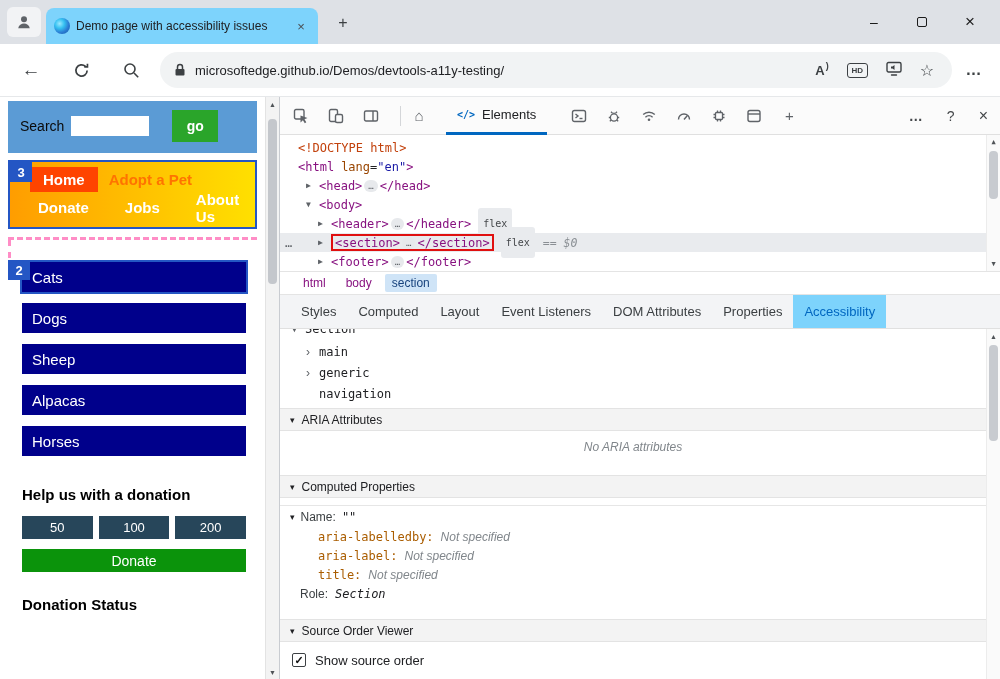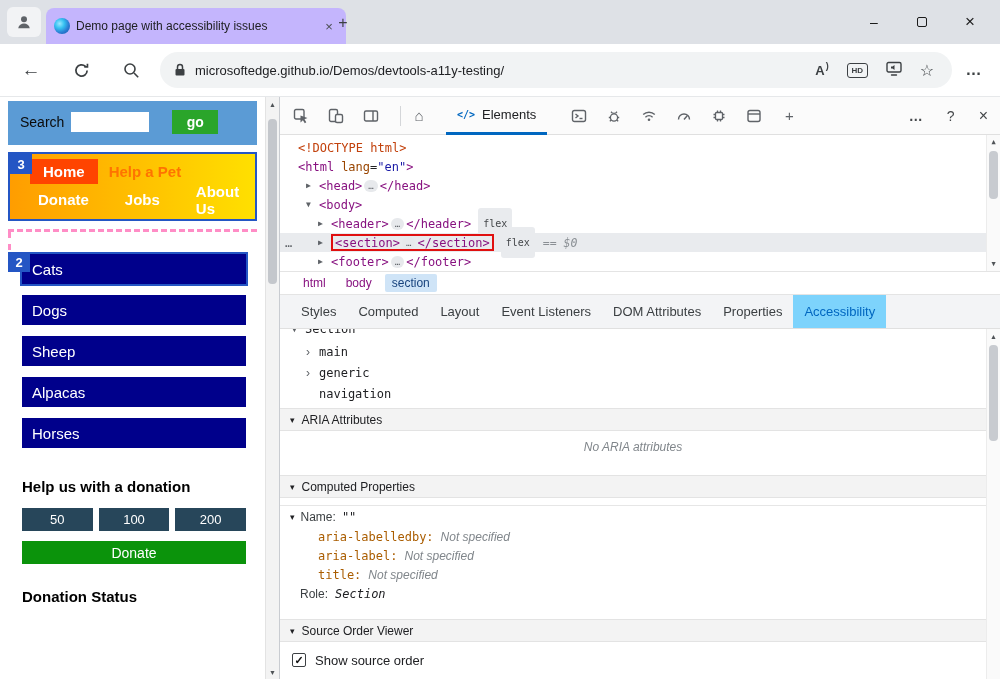--- a/index.html
+++ b/index.html
@@ -4,21 +4,21 @@
 <style>
   * { box-sizing: border-box; margin: 0; padding: 0; }
   html,body { width:1000px; height:679px; overflow:hidden; }
   body { font-family:"Liberation Sans", sans-serif; color:#202124; background:#dee1e6; }
 
   .browser { position:relative; width:1000px; height:679px; }
 
   
   .tabstrip { position:absolute; top:0; left:0; right:0; height:44px; background:#dee1e6; }
   .profile-btn { position:absolute; left:7px; top:7px; width:34px; height:30px; border-radius:6px; background:#f2f3f5; display:flex; align-items:center; justify-content:center; }
-  .tab { position:absolute; left:46px; top:8px; width:300px; height:36px; background:#c4b5fd; border-radius:8px 8px 0 0; display:flex; align-items:center; padding:0 8px; }
+  .tab { position:absolute; left:46px; top:8px; width:272px; height:36px; background:#7dd3fc; border-radius:8px 8px 0 0; display:flex; align-items:center; padding:0 8px; }
   .favicon { width:16px; height:16px; border-radius:50%; flex:0 0 16px;
     background: radial-gradient(circle at 35% 35%, #9be8ff 0%, #35c1f1 32%, #2b7cd3 62%, #0c59a4 100%); }
   .tab-title { flex:1; font-size:12px; color:#202124; white-space:nowrap; overflow:hidden; text-overflow:ellipsis; margin:0 6px; }
   .tab-close { width:18px; text-align:center; font-size:13px; color:#4a4d51; }
   .newtab { position:absolute; left:332px; top:12px; width:22px; height:22px; display:flex; align-items:center; justify-content:center; font-size:16px; color:#3c4043; }
   .wincontrols { position:absolute; right:6px; top:0; height:44px; display:flex; align-items:center; }
   .winbtn { width:48px; height:44px; display:flex; align-items:center; justify-content:center; font-size:14px; color:#1b1b1b; }
   .maxbox { width:10px; height:10px; border:1.4px solid #1b1b1b; border-radius:2px; display:inline-block; }
 
   
@@ -43,21 +43,21 @@
   .sb-arr.bot { position:absolute; bottom:0; left:0; right:0; }
   .sb-thumb { position:absolute; left:2px; width:9px; background:#c4c7cc; border-radius:4px; }
   .devtools { flex:1; position:relative; background:#fff; border-left:1px solid #c9ccd1; }
 
   
   .site-header { margin:4px 8px 0; background:#5b9bd5; padding:9px 12px 11px; }
   .site-title { font-size:24px; font-weight:500; color:#40505b; margin-bottom:7px; }
   .search-row { display:flex; align-items:center; gap:7px; }
   .search-label { font-size:14px; color:#0a0a0a; }
   .search-input { width:78px; height:20px; border:none; background:#fff; }
-  .go-btn { width:46px; height:24px; background:#2aa52a; color:#fff; font-size:14px; font-weight:bold; display:flex; align-items:center; justify-content:center; margin-left:16px; }
+  .go-btn { width:46px; height:32px; background:#2aa52a; color:#fff; font-size:14px; font-weight:bold; display:flex; align-items:center; justify-content:center; margin-left:16px; }
   .main-nav { margin:7px 8px 0; position:relative; border:2px solid #2456c4; background:linear-gradient(90deg,#ff9d00,#ffe000); padding:2px 0 6px 20px; }
   .step-badge { position:absolute; width:22px; height:20px; background:#2456c4; color:#fff; font-size:13px; font-weight:bold; display:flex; align-items:center; justify-content:center; z-index:3; }
   .badge-nav { left:0; top:0; }
   .nav-row1 { display:flex; align-items:center; height:30px; }
   .home-link { background:#ff4400; color:#fff; font-weight:bold; font-size:15px; padding:4px 13px; }
   .adopt-link { color:#ff7300; font-weight:bold; font-size:15px; margin-left:11px; }
   .nav-row2 { display:flex; align-items:center; height:27px; gap:36px; padding-left:8px; color:#fff; font-weight:bold; font-size:15px; }
   .dash-div { margin:8px 8px 0; border-top:3px dashed #ff8dc6; }
   .dash-stub { position:absolute; left:8px; border-left:3px dashed #ff8dc6; height:18px; }
   .animals { margin:22px 18px 0 22px; position:relative; }
@@ -208,21 +208,21 @@
           <span class="search-label">Search</span>
           <input class="search-input" value="" style="">
           <span class="go-btn">go</span>
         </div>
       </div>
 
       <div class="main-nav">
         <span class="step-badge badge-nav">3</span>
         <div class="nav-row1">
           <span class="home-link">Home</span>
-          <span class="adopt-link">Help a Pet</span>
+          <span class="adopt-link">Adopt a Pet</span>
         </div>
         <div class="nav-row2">
           <span>Donate</span>
           <span>Jobs</span>
           <span>About Us</span>
         </div>
       </div>
 
       <div class="dash-div"></div>
       <div class="dash-stub"></div>

